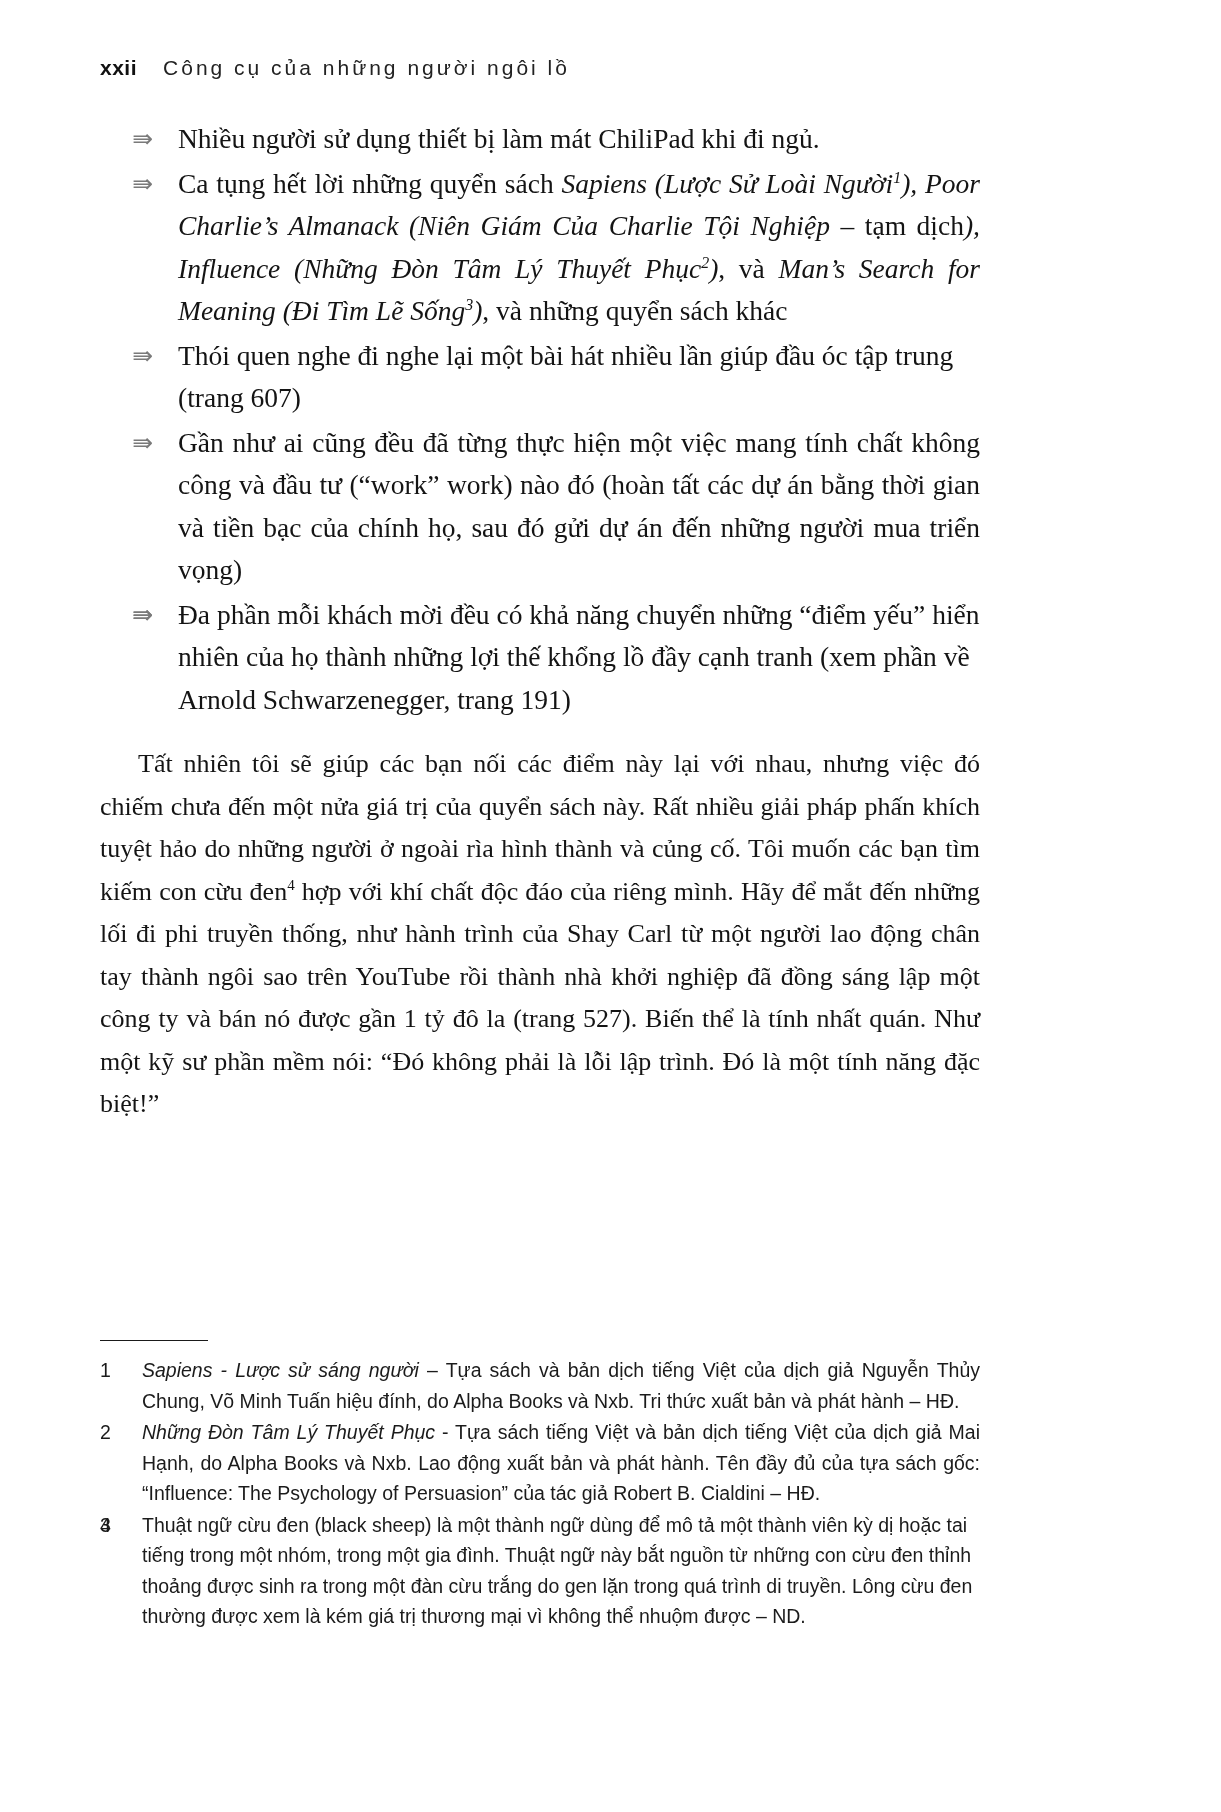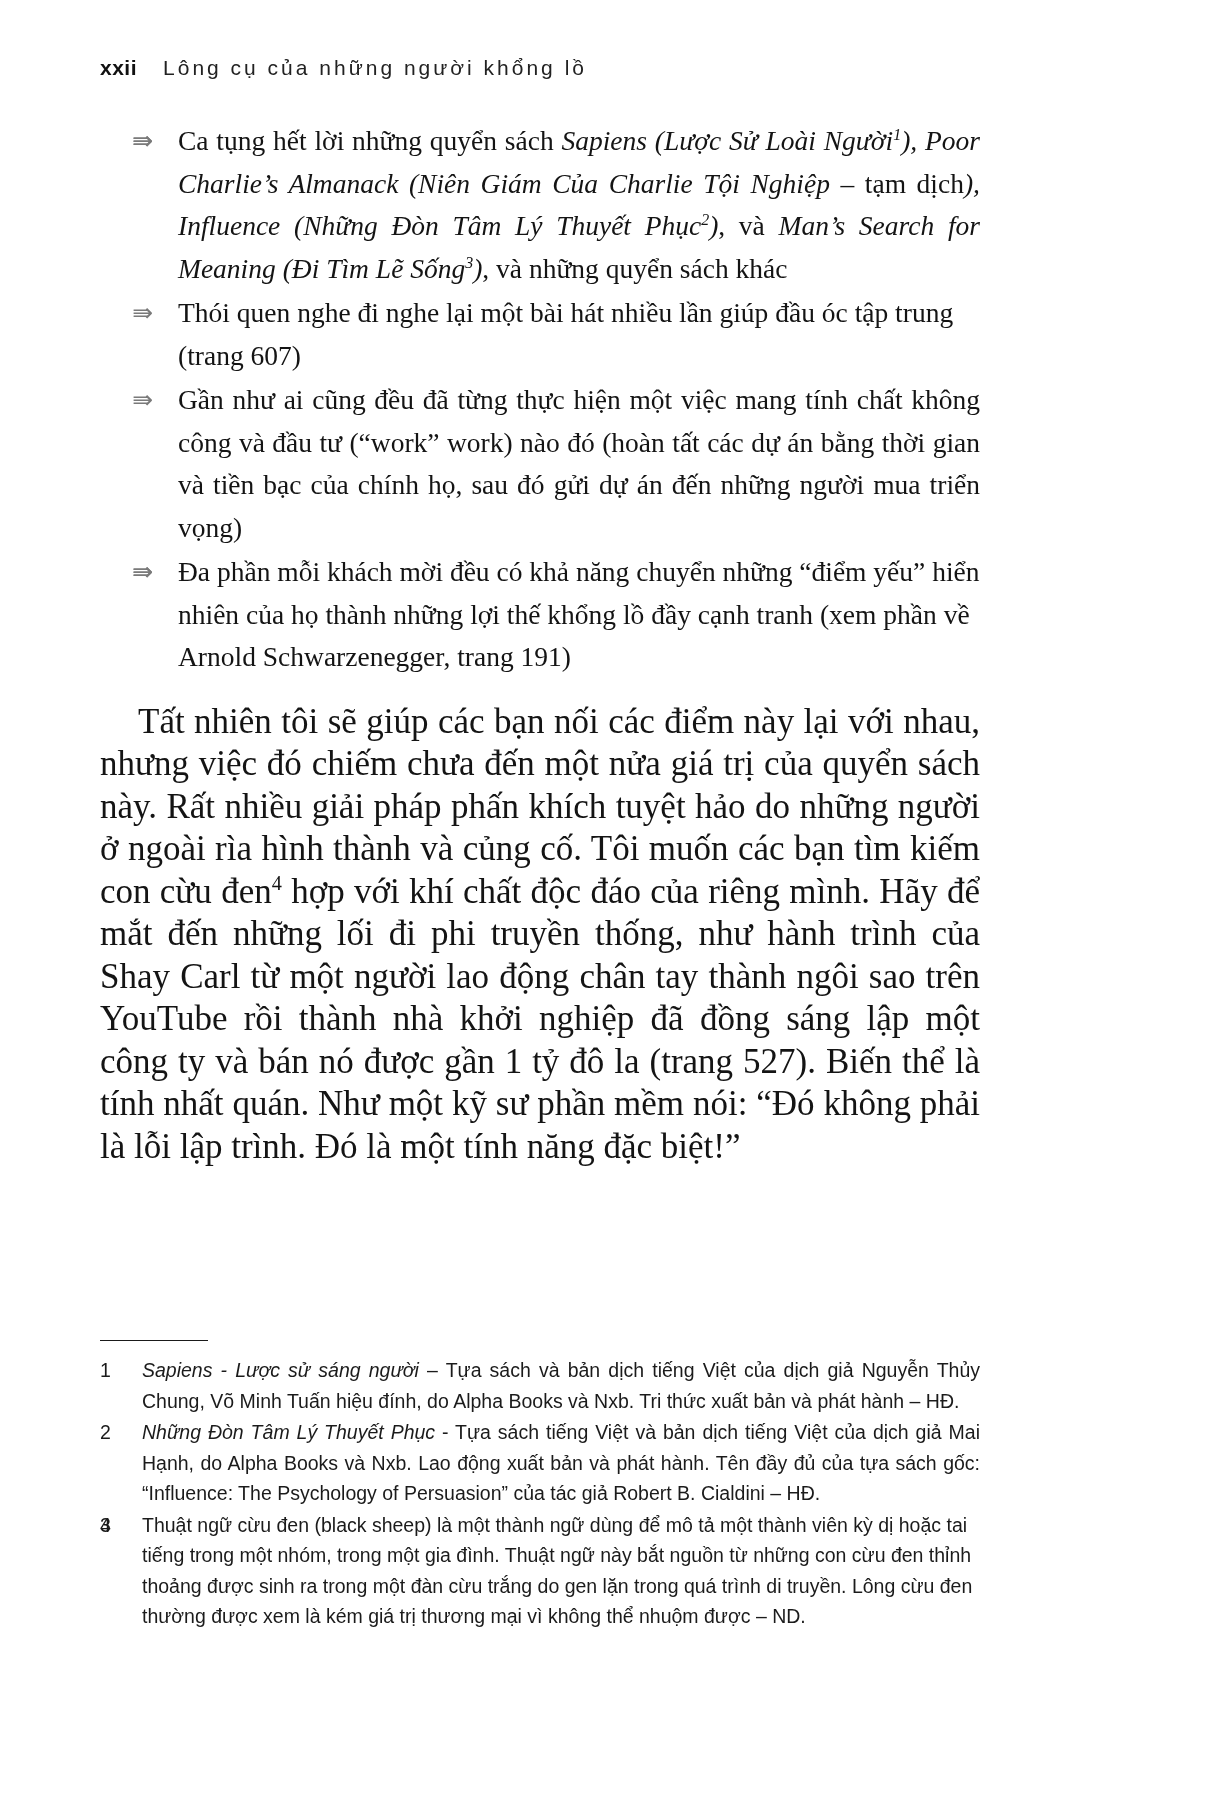--- a/index.html
+++ b/index.html
@@ -82,21 +82,21 @@
   i, em { font-style: italic; }
   sup {
     font-size: 0.58em;
     vertical-align: super;
     line-height: 0;
   }
 
   
   p.para {
     margin: 0;
-    font-size: 35px;
+    font-size: 26px;
     line-height: 42.5px;
     text-align: justify;
     text-justify: inter-word;
     text-indent: 38px;
     color: #141414;
   }
   .spacer-before-para { height: 20px; }
 
   
   .footnotes {
@@ -135,26 +135,26 @@
   }
   .fn i { font-style: italic; }
 </style>
 </head>
 <body>
 
 <div class="page">
 
   <div class="runhead">
     <span class="runhead-folio">xxii</span>
-    <span class="runhead-title">Lông cụ của những người khổng lồ</span>
+    <span class="runhead-title">Công cụ của những người ngôi lồ</span>
   </div>
 
   <div class="body">
     <ul class="bullets">
-        <li class="nojust"><span class="bmark">⇛</span></li>
+        <li class="nojust"><span class="bmark">⇛</span><span>Nhiều người sử dụng thiết bị làm mát ChiliPad khi đi ngủ.</span></li>
         <li><span class="bmark">⇛</span><span>Ca tụng hết lời những quyển sách <i>Sapiens (Lược Sử Loài Người<sup>1</sup>), Poor Charlie’s Almanack (Niên Giám Của Charlie Tội Nghiệp</i> – tạm dịch<i>), Influence (Những Đòn Tâm Lý Thuyết Phục<sup>2</sup>)</i>, và <i>Man’s Search for Meaning (Đi Tìm Lẽ Sống<sup>3</sup>)</i>, và những quyển sách khác</span></li>
         <li class="nojust"><span class="bmark">⇛</span><span>Thói quen nghe đi nghe lại một bài hát nhiều lần giúp đầu óc tập trung (trang 607)</span></li>
         <li><span class="bmark">⇛</span><span>Gần như ai cũng đều đã từng thực hiện một việc mang tính chất không công và đầu tư (“work” work) nào đó (hoàn tất các dự án bằng thời gian và tiền bạc của chính họ, sau đó gửi dự án đến những người mua triển vọng)</span></li>
         <li><span class="bmark">⇛</span></li>
         <li class="nojust"><span class="bmark">⇛</span><span>Đa phần mỗi khách mời đều có khả năng chuyển những “điểm yếu” hiển nhiên của họ thành những lợi thế khổng lồ đầy cạnh tranh (xem phần về Arnold Schwarzenegger, trang 191)</span></li>
       </ul>
     <div class="spacer-before-para"></div>
     <p class="para">Tất nhiên tôi sẽ giúp các bạn nối các điểm này lại với nhau, nhưng việc đó chiếm chưa đến một nửa giá trị của quyển sách này. Rất nhiều giải pháp phấn khích tuyệt hảo do những người ở ngoài rìa hình thành và củng cố. Tôi muốn các bạn tìm kiếm con cừu đen<sup>4</sup> hợp với khí chất độc đáo của riêng mình. Hãy để mắt đến những lối đi phi truyền thống, như hành trình của Shay Carl từ một người lao động chân tay thành ngôi sao trên YouTube rồi thành nhà khởi nghiệp đã đồng sáng lập một công ty và bán nó được gần 1 tỷ đô la (trang 527). Biến thể là tính nhất quán. Như một kỹ sư phần mềm nói: “Đó không phải là lỗi lập trình. Đó là một tính năng đặc biệt!”</p>
   </div>
 

